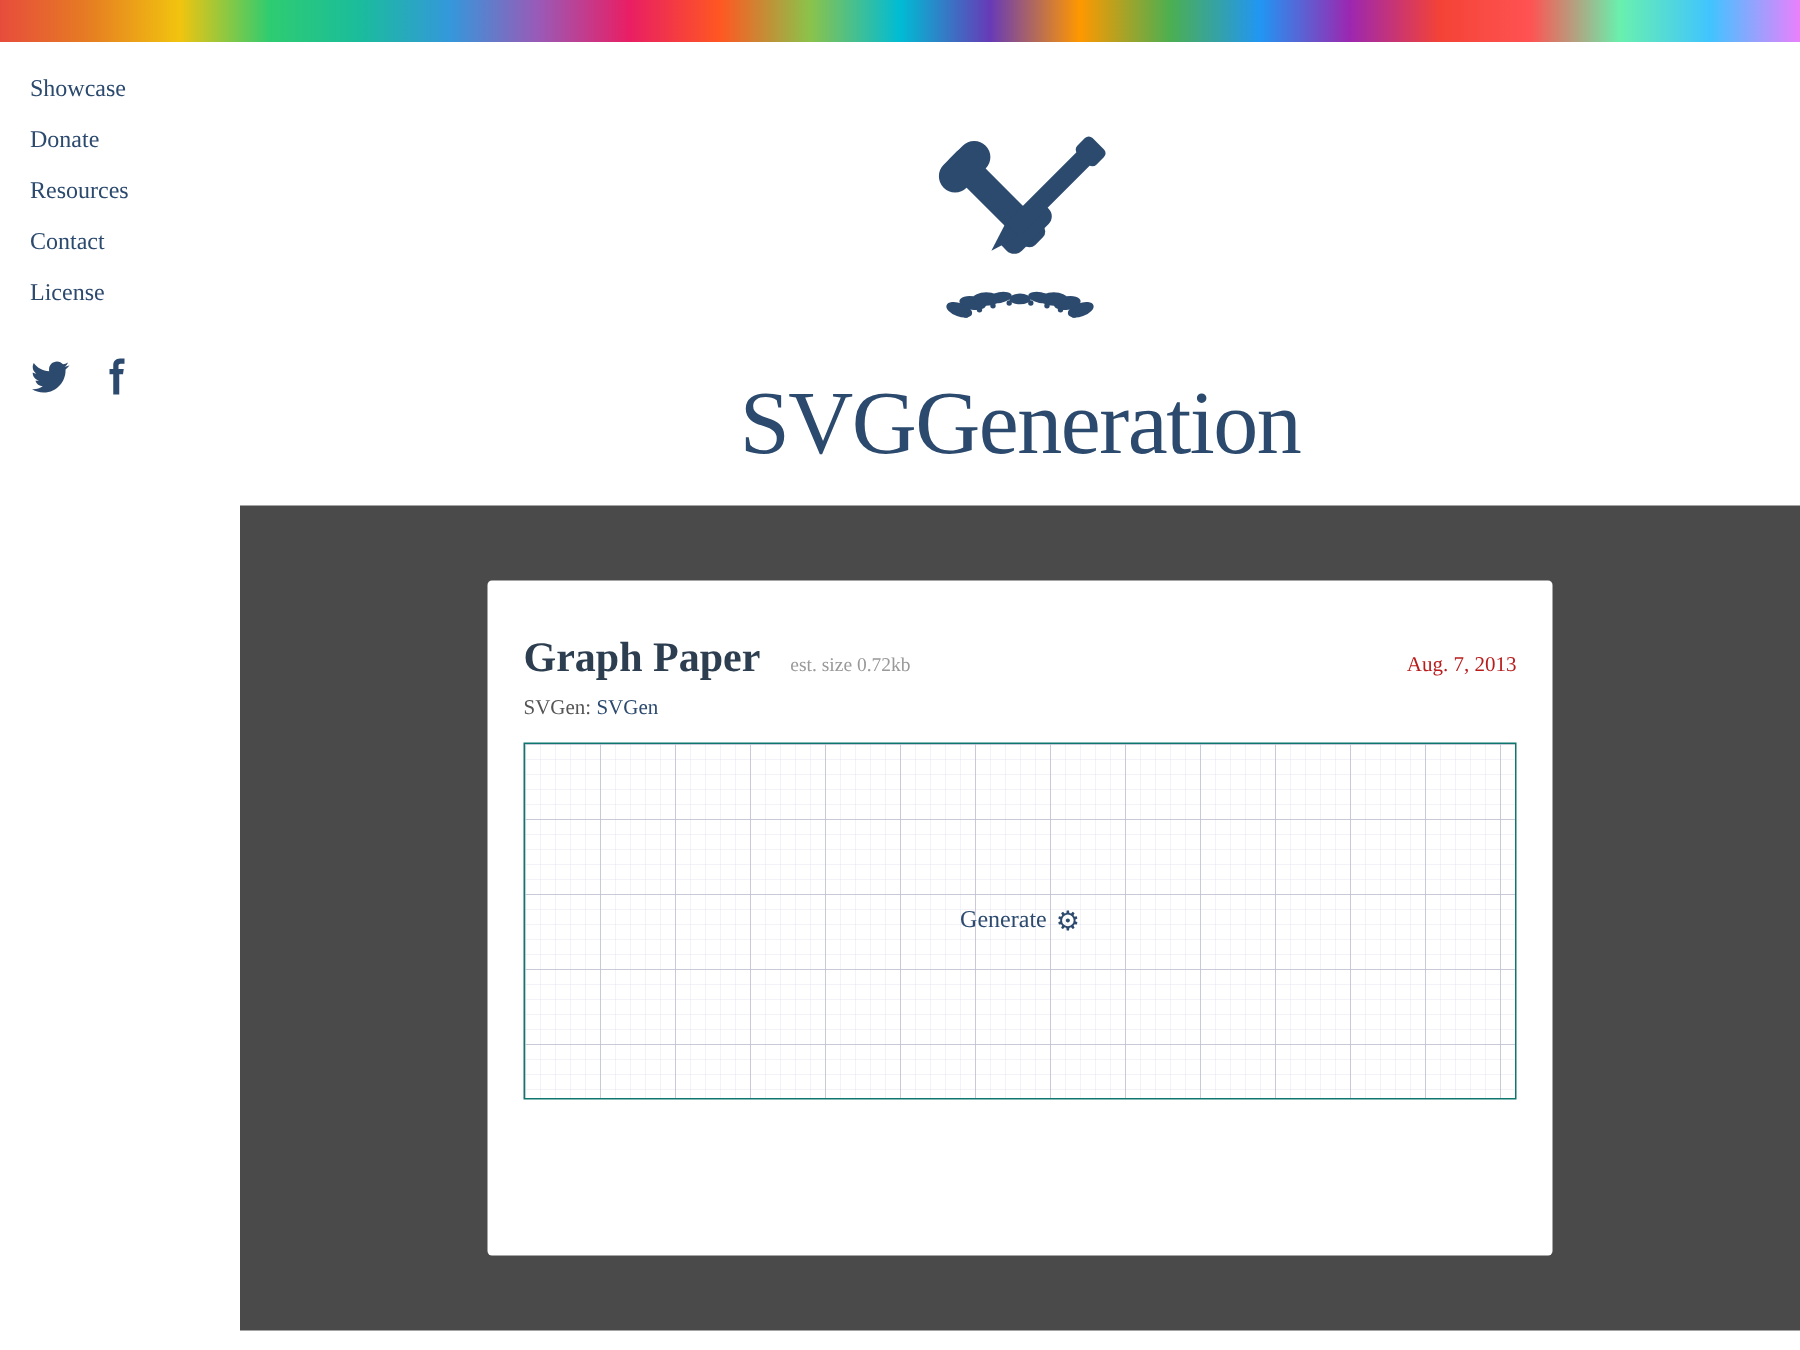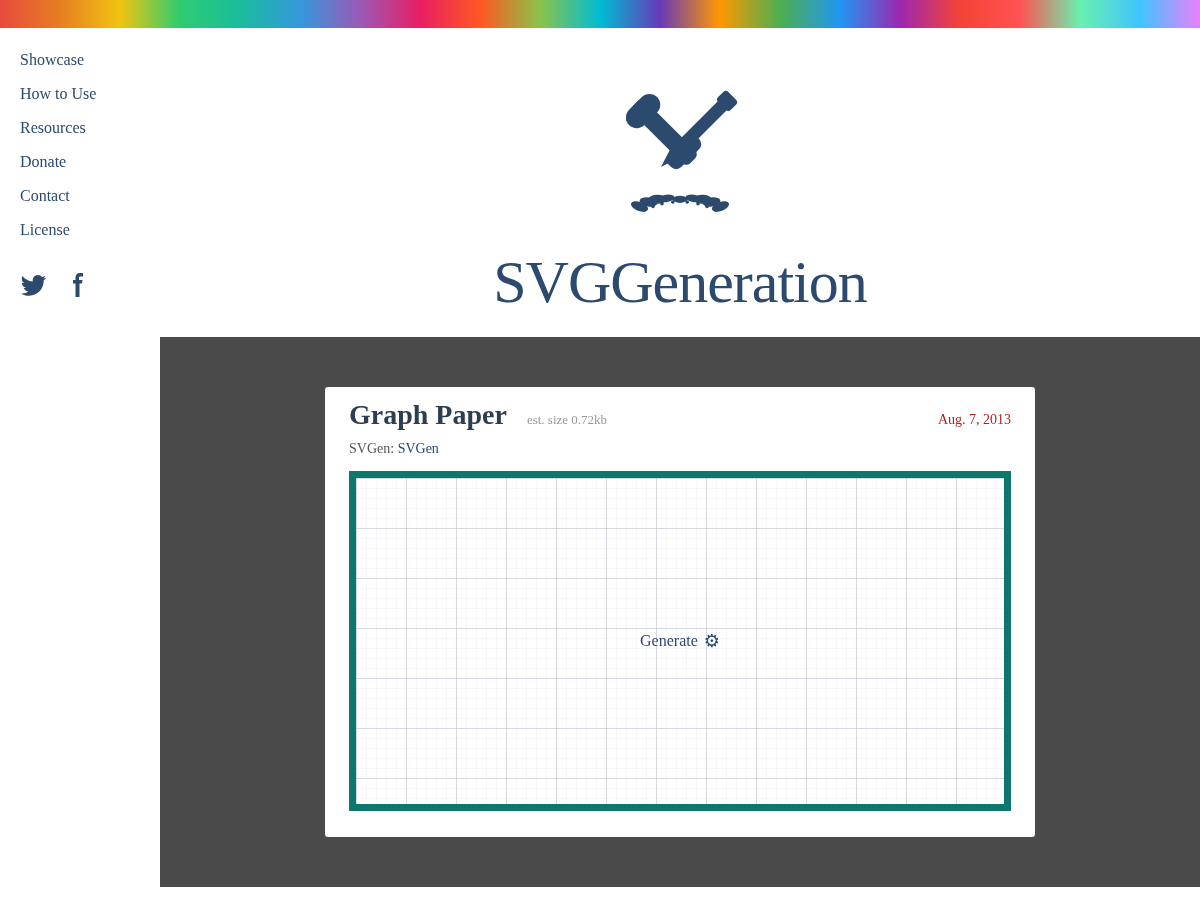--- a/index.html
+++ b/index.html
@@ -99,21 +99,21 @@
       align-items: flex-start;
       padding: 50px 20px;
     }
 
     
     .card {
       background: #fff;
       width: 710px;
       min-height: 450px;
       border-radius: 3px;
-      padding: 12px 24px;
+      padding: 36px 24px;
       position: relative;
     }
 
     .card-header {
       display: flex;
       align-items: baseline;
       justify-content: space-between;
       margin-bottom: 10px;
     }
 
@@ -143,24 +143,24 @@
     }
 
     .card-author-name {
       color: #2c4a6e;
       font-weight: normal;
     }
 
     
     .graph-paper-container {
       width: 100%;
-      height: 340px;
+      height: 238px;
       position: relative;
       background: #fff;
-      border: 7px solid #0f766e;
+      border: 1px solid #0f766e;
       overflow: hidden;
     }
 
     .graph-paper-svg {
       width: 100%;
       height: 100%;
     }
 
     .generate-area {
       position: absolute;
@@ -183,23 +183,22 @@
   </style>
 </head>
 <body>
 
 <div class="rainbow-bar"></div>
 
 <div class="page-layout">
 
   <nav class="sidebar">
     <a href="#">Showcase</a>
-    <a href="#">How to Use</a>
+    <a href="#">Donate</a>
     <a href="#">Resources</a>
-    <a href="#">Donate</a>
     <a href="#">Contact</a>
     <a href="#">License</a>
 
     <div class="sidebar-social">
       <span class="social-icon" title="Twitter">
         
         <svg width="28" height="28" viewBox="0 0 28 28" fill="#2c4a6e" xmlns="http://www.w3.org/2000/svg">
           <path d="M26 6.7c-.9.4-1.9.7-3 .8 1.1-.6 1.9-1.6 2.3-2.8-1 .6-2.1 1-3.3 1.2C21 4.8 19.6 4 18 4c-3 0-5.3 2.4-5.3 5.3 0 .4 0 .8.1 1.2C8.4 10.3 4.9 8.2 2.5 5c-.5.8-.7 1.7-.7 2.7 0 1.8.9 3.4 2.4 4.4-.9 0-1.7-.3-2.4-.7v.1c0 2.6 1.8 4.7 4.2 5.2-.4.1-.9.2-1.4.2-.3 0-.7 0-1-.1.7 2.1 2.6 3.6 4.9 3.7C6.7 21.7 4.6 22.5 2.3 22.5c-.4 0-.8 0-1.2-.1 2.3 1.5 5 2.3 7.9 2.3 9.5 0 14.7-7.9 14.7-14.7v-.7c1-.7 1.9-1.6 2.6-2.6z"></path>
         </svg>
       </span>

